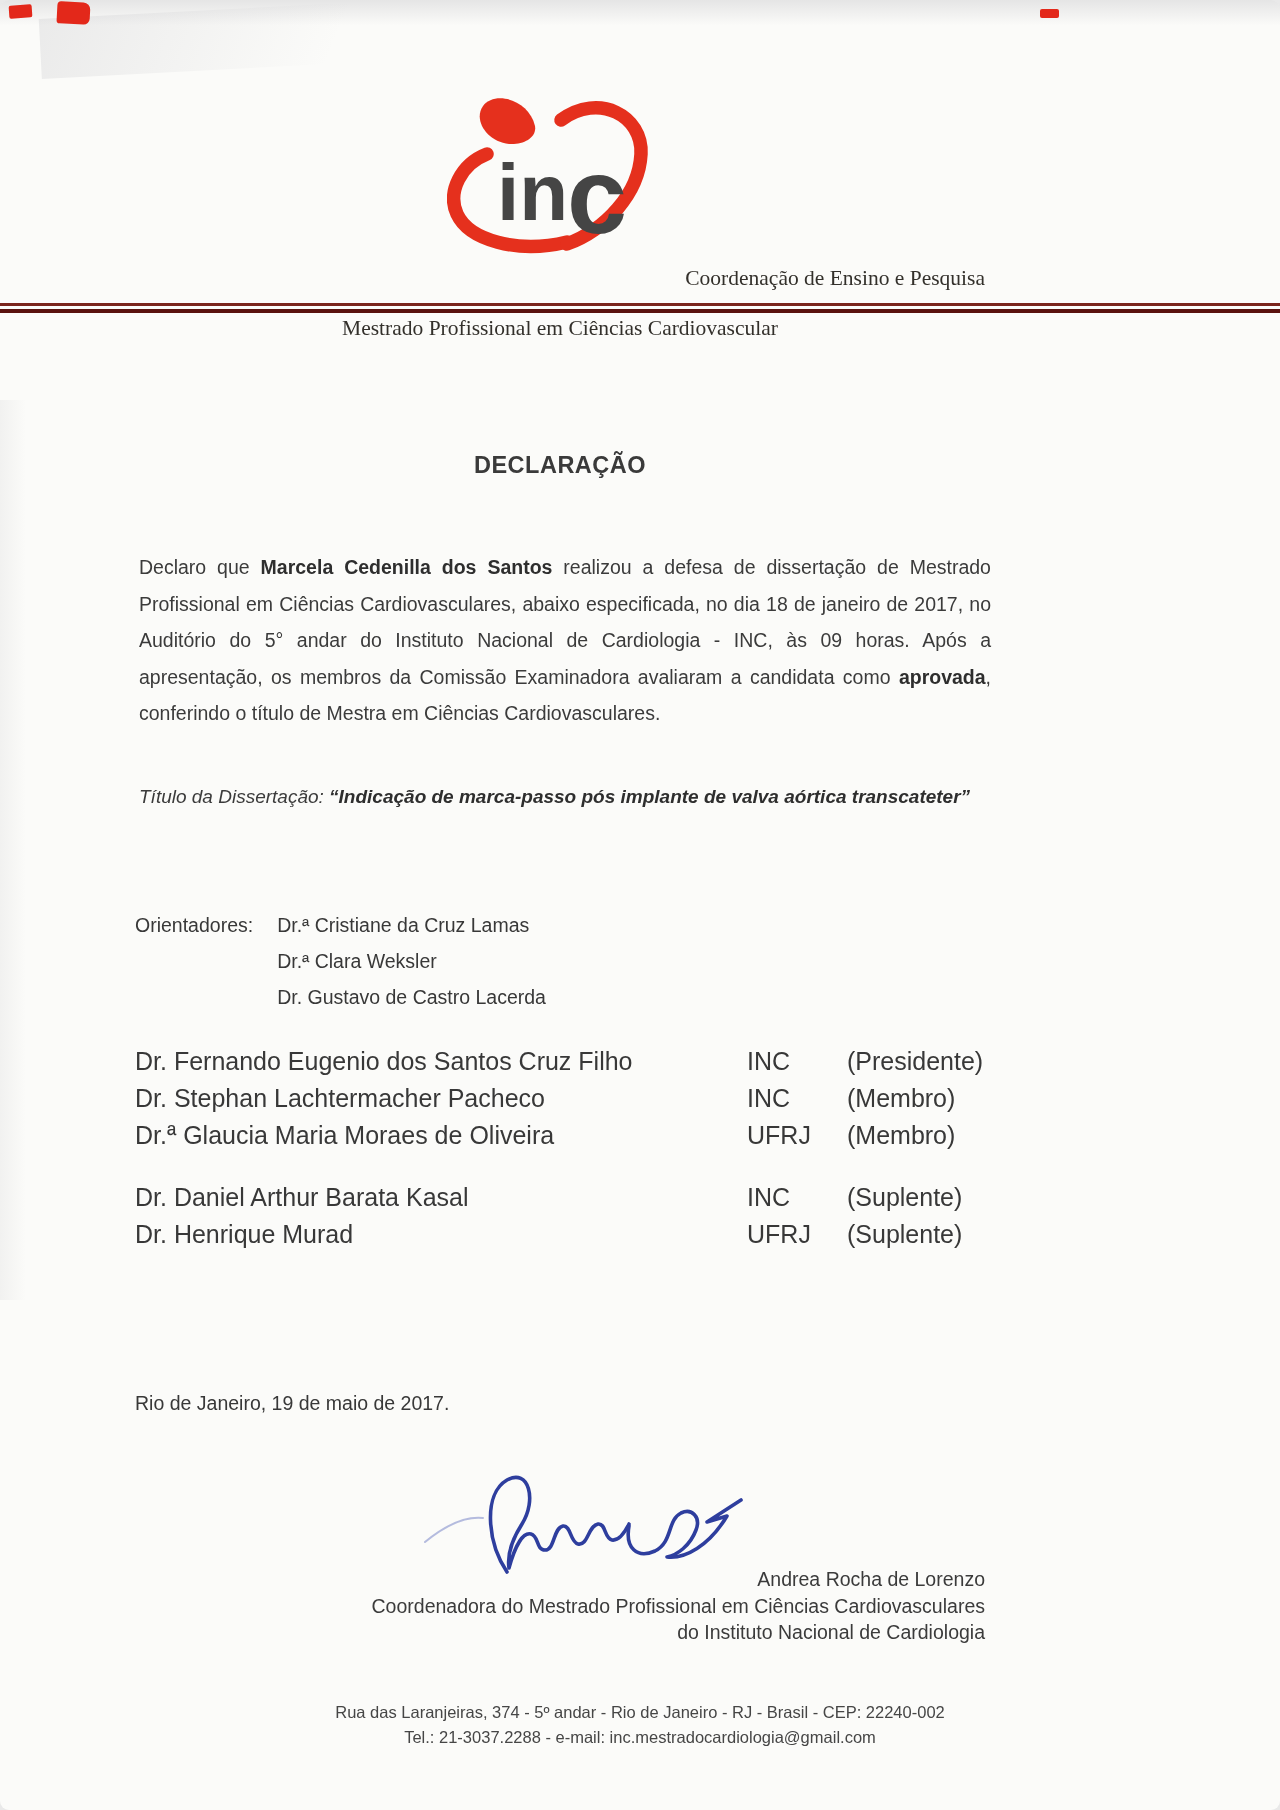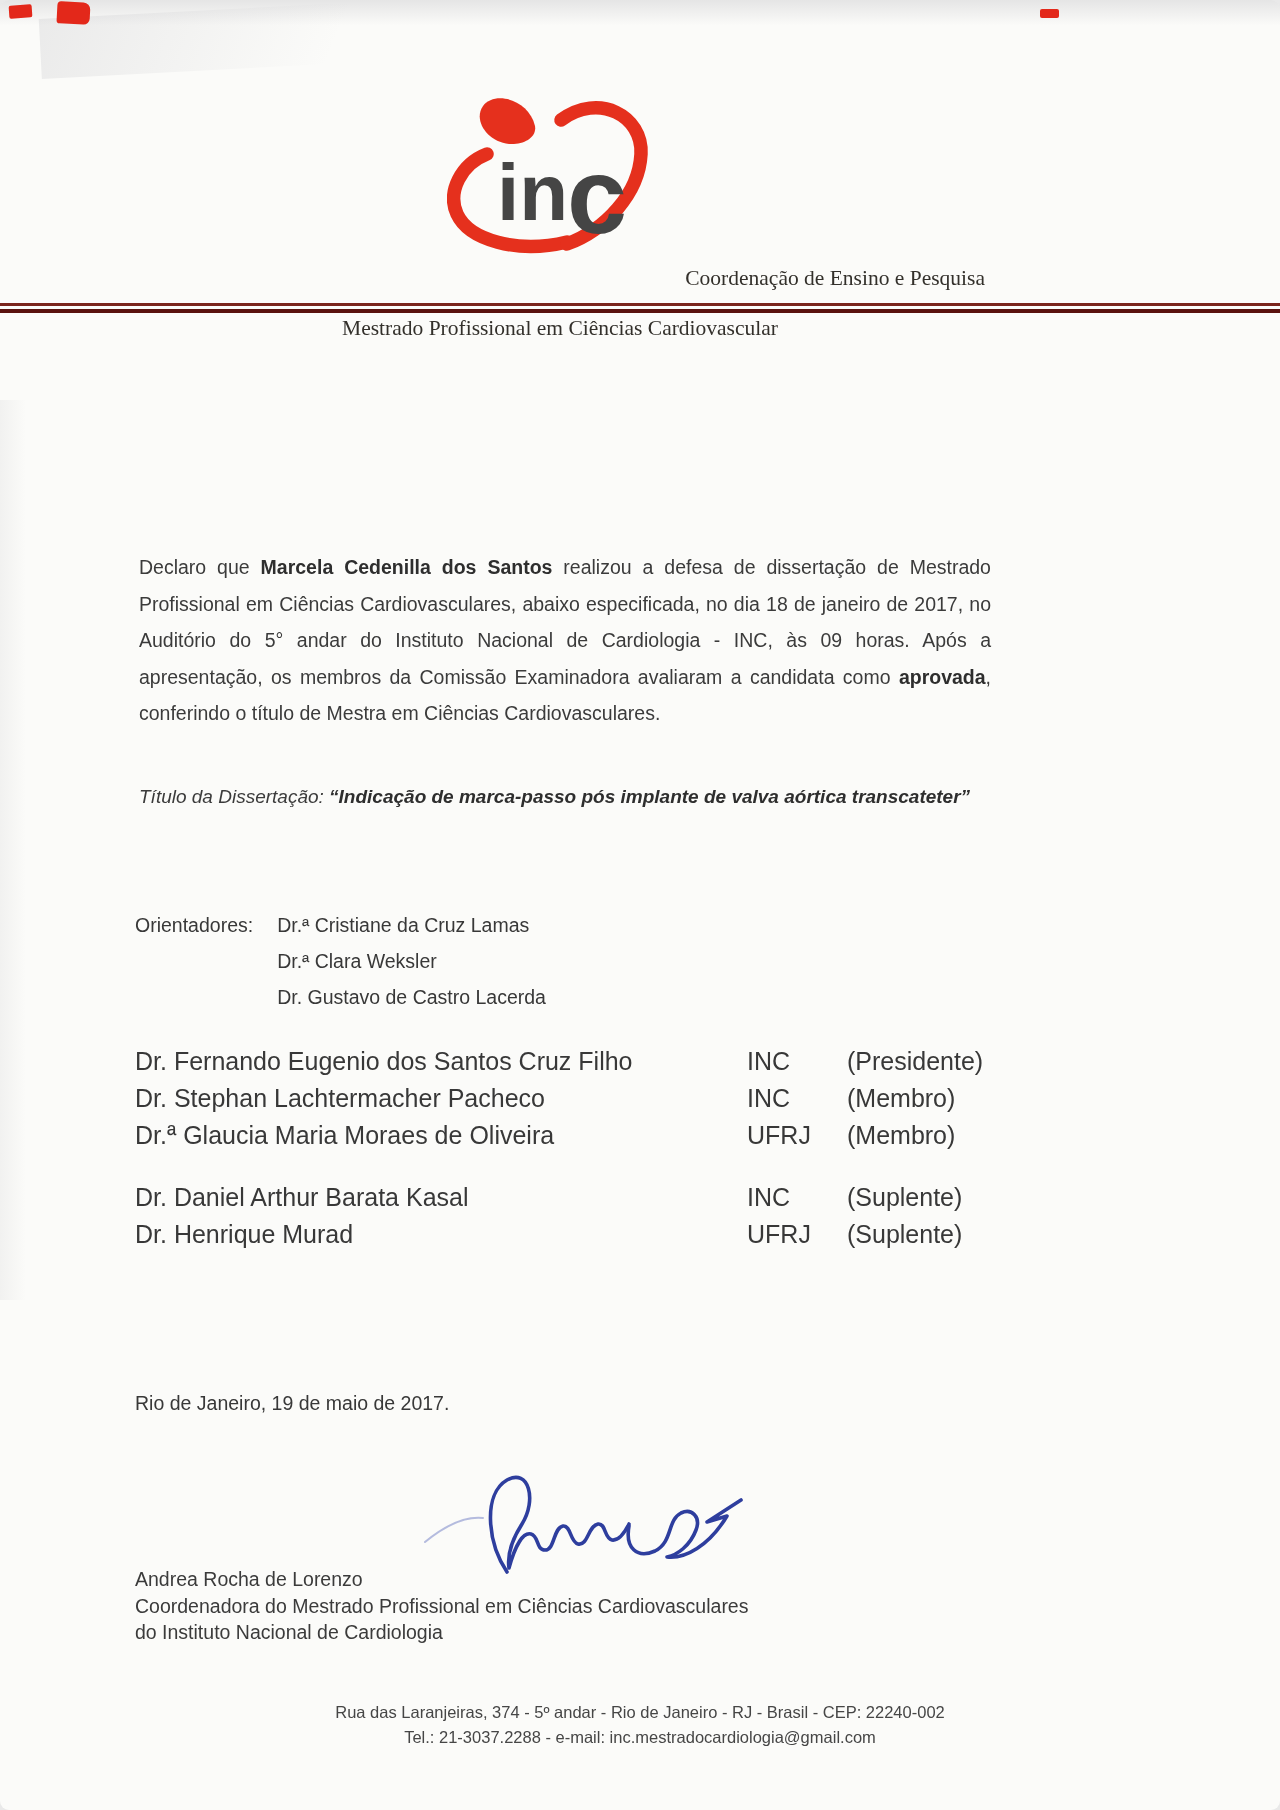--- a/index.html
+++ b/index.html
@@ -52,21 +52,21 @@
   .committee{position:absolute;left:135px;top:1043px;width:850px;
     font-size:25px;line-height:37px;}
   .c-row{display:flex;}
   .c-name{width:612px;}
   .c-inst{width:100px;}
   .c-role{flex:1;}
   .c-subs{margin-top:25px;}
 
   .date-line{position:absolute;left:135px;top:1392px;font-size:19.5px;}
 
-  .sig-block{position:absolute;left:135px;top:1462px;width:850px;text-align:left;
+  .sig-block{position:absolute;left:135px;top:1462px;width:850px;text-align:right;
     font-size:19.5px;line-height:26.5px;color:#3b3b3b;}
   .sig-svg{display:block;margin:0 auto -14px auto;transform:translateX(24px);}
   .sig-name{font-size:19.5px;}
 
   .footer{position:absolute;left:0;top:1700px;width:1280px;text-align:center;
     font-size:16.5px;line-height:25px;color:#464646;}
 </style>
 </head>
 <body>
 
@@ -91,20 +91,21 @@
 
   <div class="dept">Coordenação de Ensino e Pesquisa</div>
 
   <div class="rule">
     <div class="thin"></div>
     <div class="thick"></div>
   </div>
 
   <div class="program">Mestrado Profissional em Ciências Cardiovascular</div>
 
+  <div class="doc-title">DECLARAÇÃO</div>
 
   <div class="para p-declaration"><span>Declaro que </span><span class="bold">Marcela Cedenilla dos Santos</span><span> realizou a defesa de dissertação de Mestrado Profissional em Ciências Cardiovasculares, abaixo especificada, no dia 18 de janeiro de 2017, no Auditório do 5° andar do Instituto Nacional de Cardiologia - INC, às 09 horas. Após a apresentação, os membros da Comissão Examinadora avaliaram a candidata como </span><span class="bold">aprovada</span><span>, conferindo o título de Mestra em Ciências Cardiovasculares.</span></div>
 
   <div class="para p-dissertation"><span>Título da Dissertação: </span><span class="bold">“Indicação de marca-passo pós implante de valva aórtica transcateter”</span></div>
 
   <div class="advisors">
     <span class="label">Orientadores:</span>
     <div class="names">
       <div>Dr.ª Cristiane da Cruz Lamas</div>
       <div>Dr.ª Clara Weksler</div>

